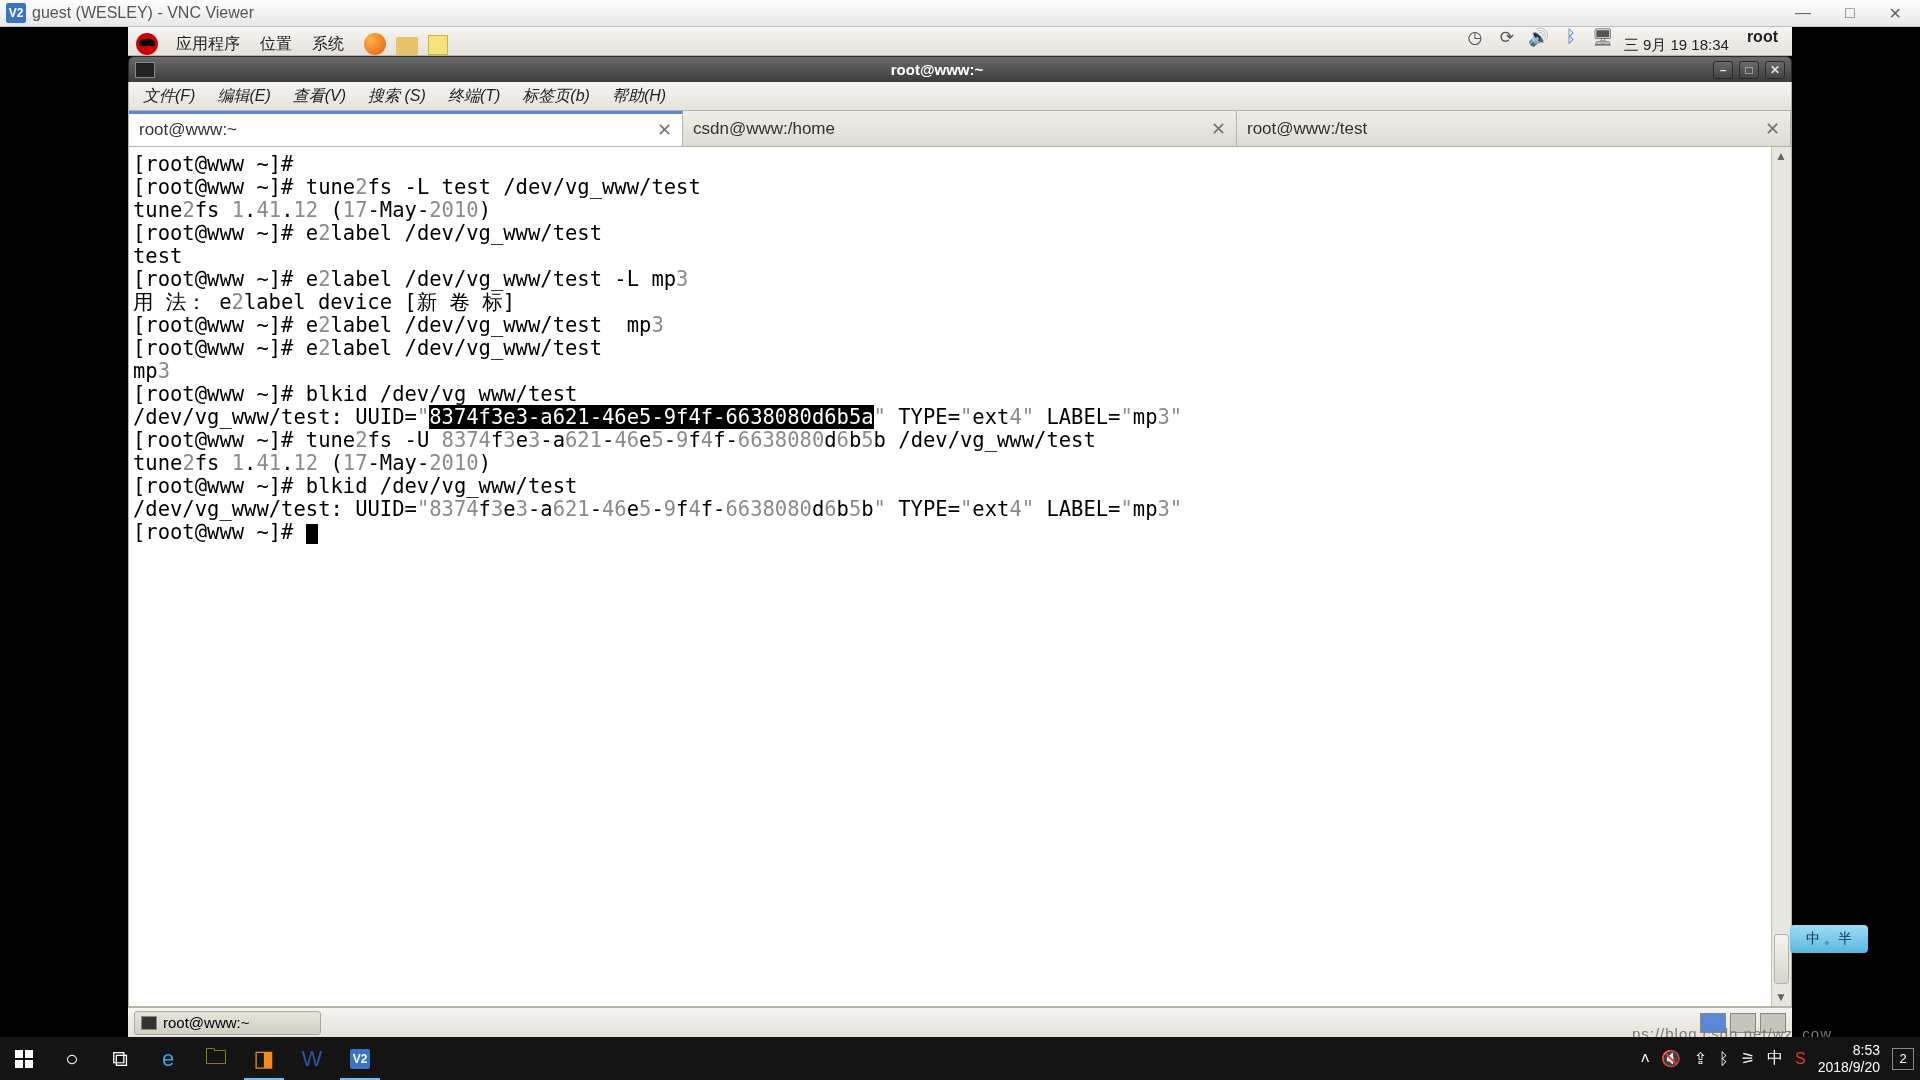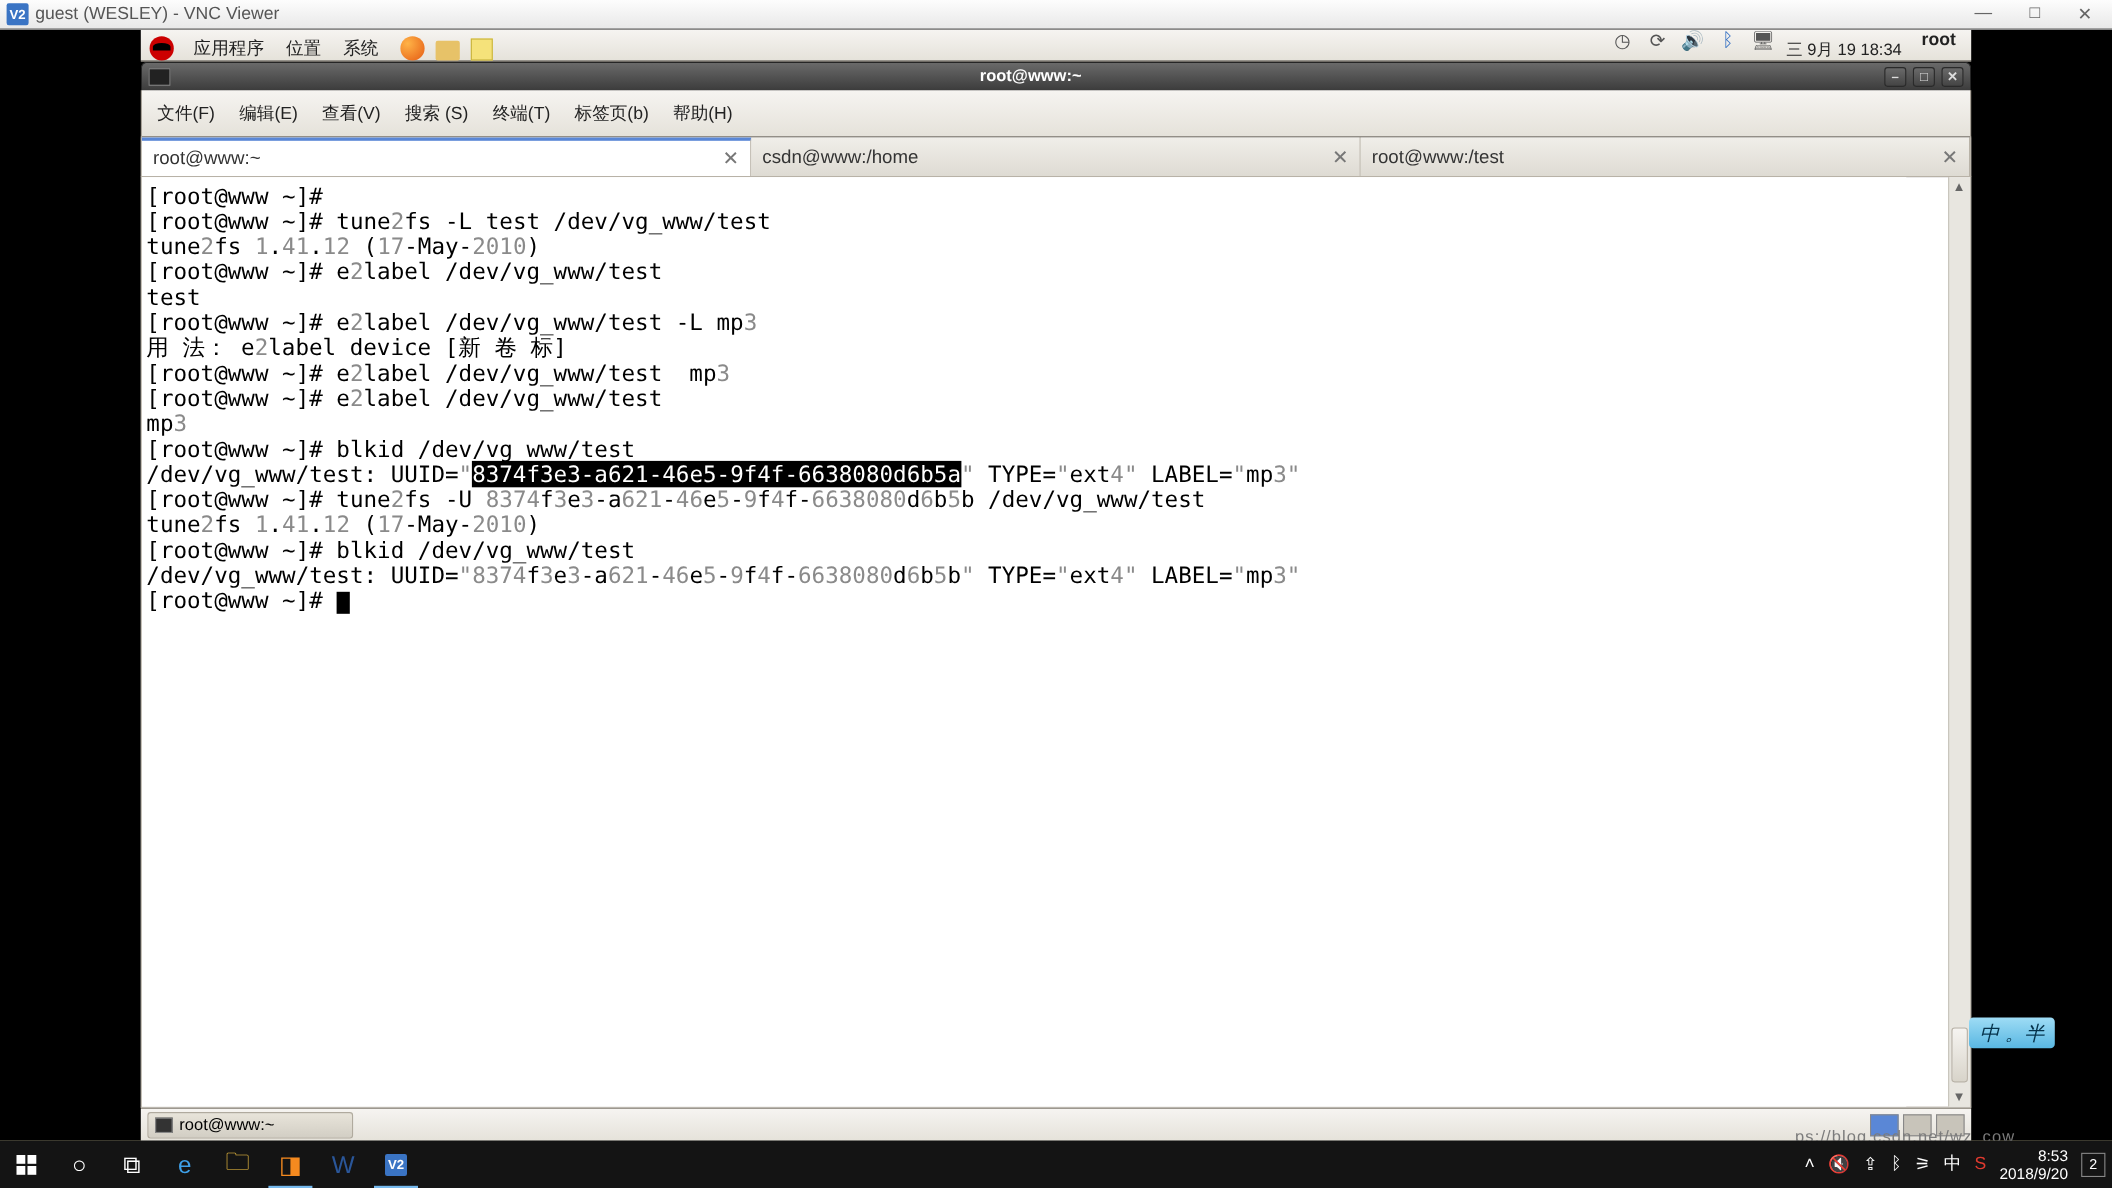--- a/index.html
+++ b/index.html
@@ -43,23 +43,23 @@
     height: 26px; background: linear-gradient(#6a6a6a,#3c3c3c);
     color: #fff; display:flex; align-items:center; font-size:15px; font-weight:bold;
     border:1px solid #2a2a2a; border-bottom:none; border-radius:6px 6px 0 0;
   }
   .term-title-icon{width:20px;height:16px;margin:0 6px;background:#222;border:1px solid #888;}
   .term-title-text{flex:1;text-align:center;}
   .term-winbtns{display:flex;gap:6px;padding-right:6px;}
   .term-winbtn{width:20px;height:18px;background:linear-gradient(#6a6a6a,#444);border:1px solid #2a2a2a;border-radius:3px;color:#ddd;display:flex;align-items:center;justify-content:center;font-size:12px;}
 
   .term-menubar {
-    height: 43px; background: linear-gradient(#f6f4f1,#e5e2da);
+    height: 29px; background: linear-gradient(#f6f4f1,#e5e2da);
     display:flex; align-items:center; gap:2px; font-size:16px; color:#222;
-    border:1px solid #b8b2a7; border-top:none; padding:0 4px;
+    border:1px solid #b8b2a7; border-top:none; padding:0 4px;font-style:italic;
   }
   .term-menu{padding:2px 10px;}
 
   .term-tabs {
     height: 36px; background: #e8e6e0; display:flex; border:1px solid #b8b2a7; border-top:none;
   }
   .term-tab {
     flex:1; display:flex; align-items:center; padding:0 10px; font-size:17px; color:#333;
     border-right:1px solid #b8b2a7; background:linear-gradient(#f0eee9,#dedbd3);
     position:relative;
@@ -106,21 +106,21 @@
   .win-logo{width:18px;height:18px;display:grid;grid-template-columns:1fr 1fr;grid-template-rows:1fr 1fr;gap:2px;}
   .win-logo span{background:#fff;}
   .win-tb-item{width:48px;height:43px;display:flex;align-items:center;justify-content:center;font-size:22px;position:relative;}
   .tb-underline::after{content:'';position:absolute;bottom:0;left:4px;right:4px;height:2px;background:#76b9ed;}
   .win-tray{margin-left:auto;display:flex;align-items:center;gap:12px;padding-right:6px;font-size:14px;color:#fff;}
   .win-tray-ico{font-size:16px;}
   .win-clock{display:flex;flex-direction:column;align-items:flex-end;line-height:17px;font-size:14px;}
   .notif{width:22px;height:22px;border:1px solid #888;display:flex;align-items:center;justify-content:center;font-size:13px;}
 
   
-  .ime-badge{position:absolute;right:52px;top:925px;width:78px;height:28px;background:linear-gradient(#9edcf5,#59b7e2);border-radius:4px;display:flex;align-items:center;justify-content:center;color:#05324a;font-size:18px;font-style:italic;}
+  .ime-badge{position:absolute;right:52px;top:925px;width:78px;height:28px;background:linear-gradient(#9edcf5,#59b7e2);border-radius:4px;display:flex;align-items:center;justify-content:center;color:#05324a;font-size:14px;}
 
   
   .watermark{position:absolute;right:88px;bottom:38px;color:#7b7b7b;font-size:15px;letter-spacing:1px;pointer-events:none;}
 
   
   .ff-icon{width:22px;height:22px;border-radius:50%;background:radial-gradient(circle at 30% 30%,#ffb347,#e55b13);}
   .folder-icon{width:22px;height:18px;background:#e7c268;border-radius:2px;position:relative;}
   .note-icon{width:20px;height:20px;background:#f5e27a;border:1px solid #c9b43e;}
 </style>
 </head>

